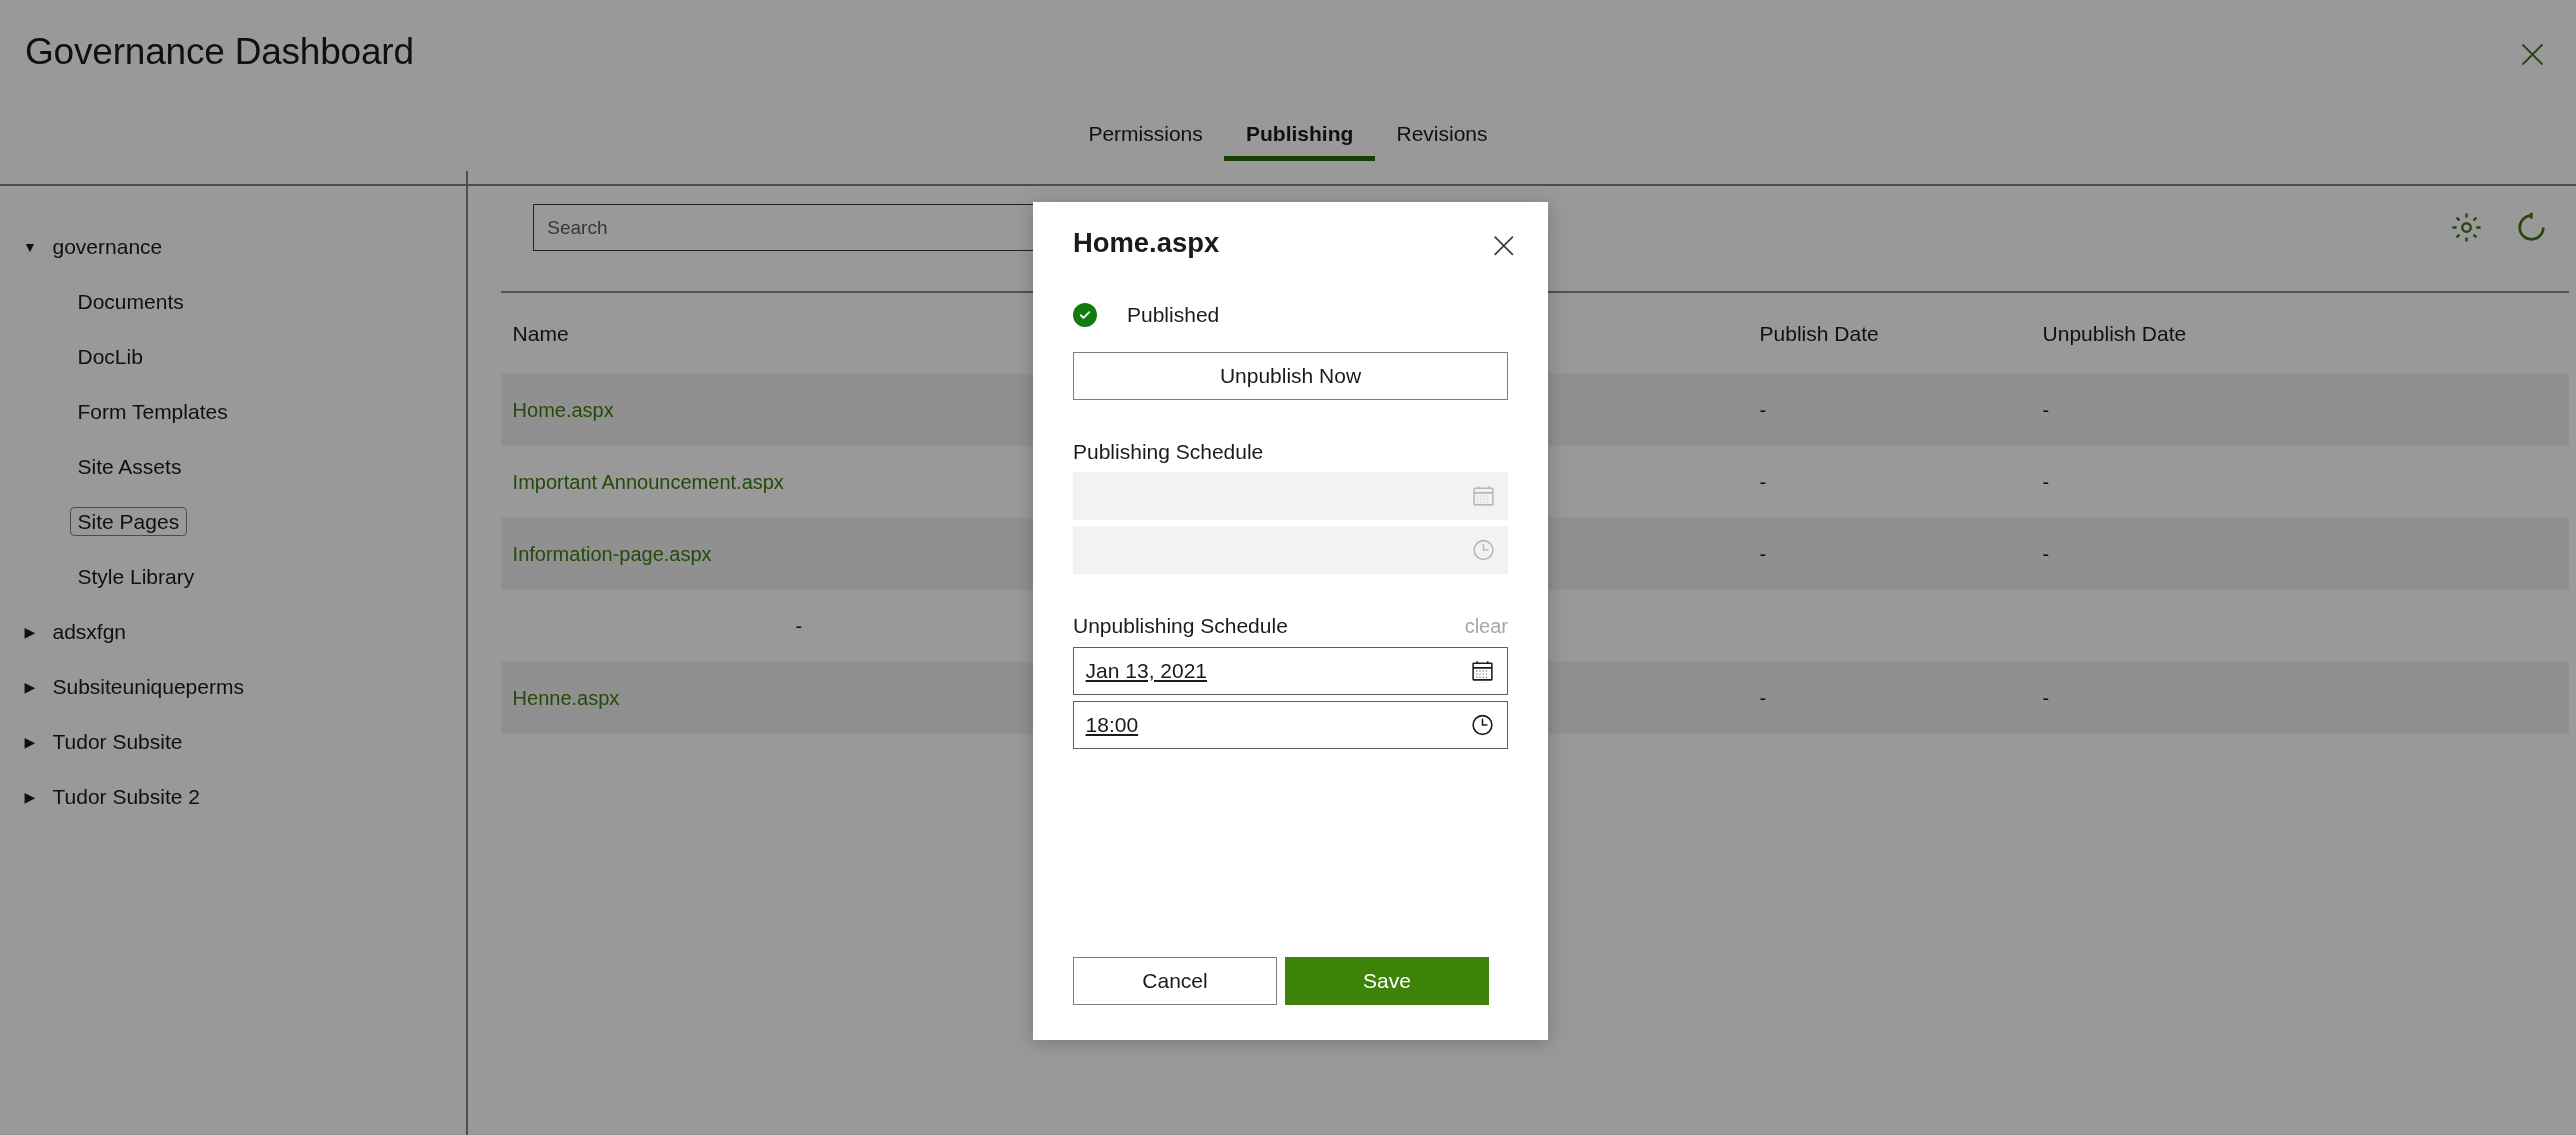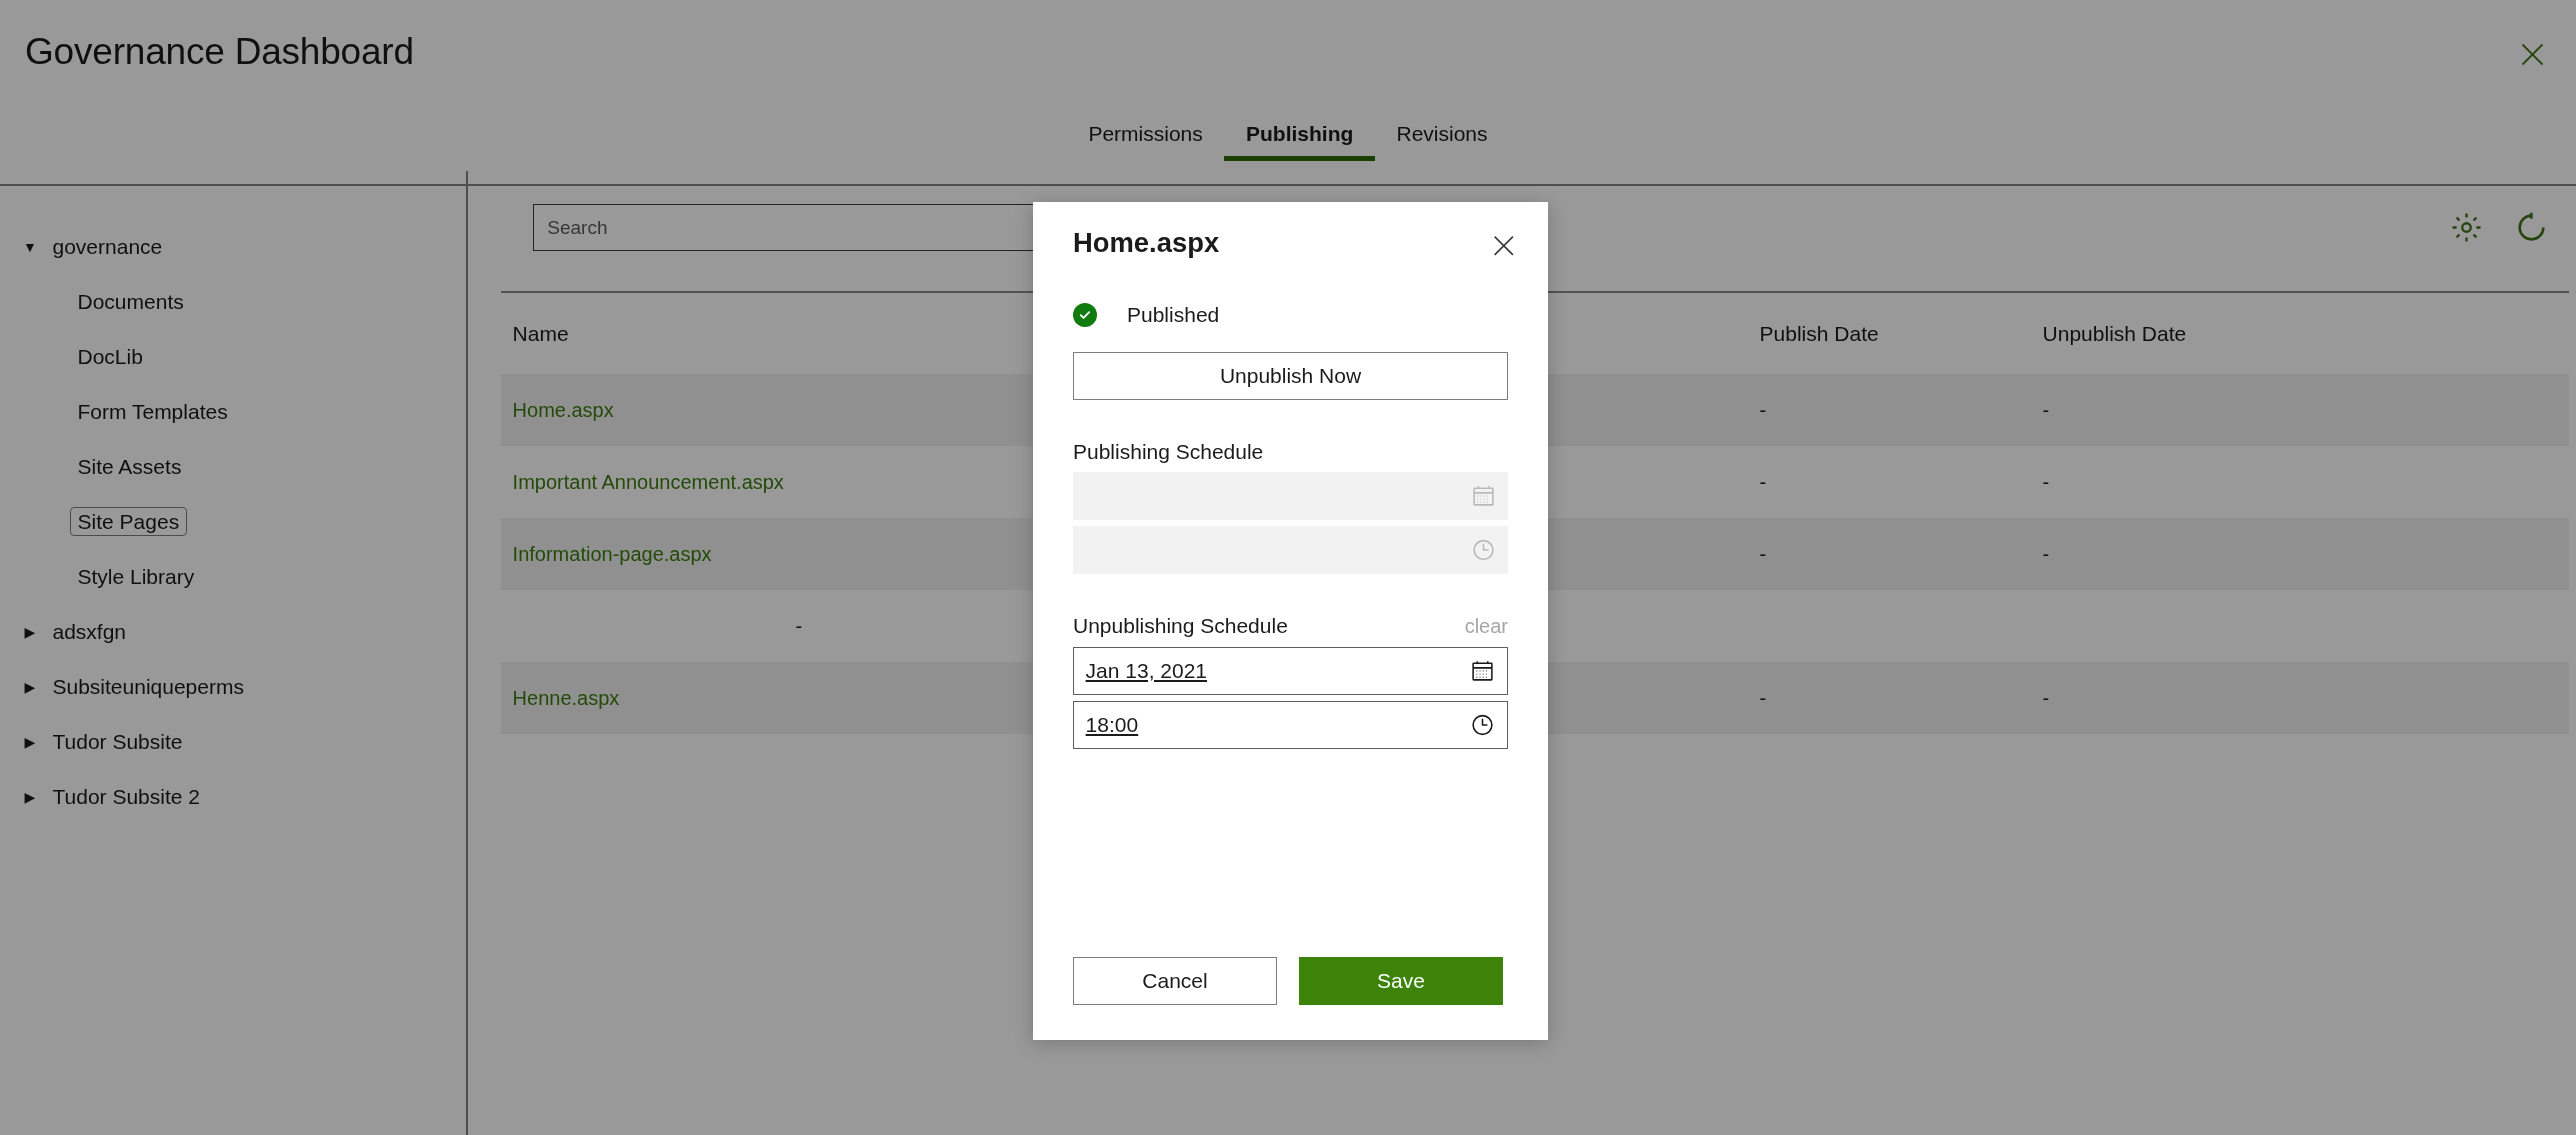--- a/index.html
+++ b/index.html
@@ -181,21 +181,21 @@
   }
   .picker .picon {
     position: absolute; right: 11.6px; top: 50%; transform: translateY(-50%);
     width: 25px; height: 25px;
   }
   .picker.enabled .picon { color: #1b1b1b; }
   .picker.disabled .picon { color: #b9b9b9; }
 
   #modal-footer {
     flex: 0 0 auto; padding: 0 40px 35px 40px;
-    display: flex; gap: 22px;
+    display: flex; gap: 8px;
   }
   #cancel-button {
     width: 204px; height: 48px;
     background: #ffffff; border: 1.7px solid #7d7d7d;
     font-size: 21px; font-family: inherit; color: #1b1b1b; cursor: pointer;
   }
   #save-button {
     width: 204px; height: 48px;
     background: #3d8209; border: none;
     font-size: 21px; font-family: inherit; color: #ffffff; cursor: pointer;

